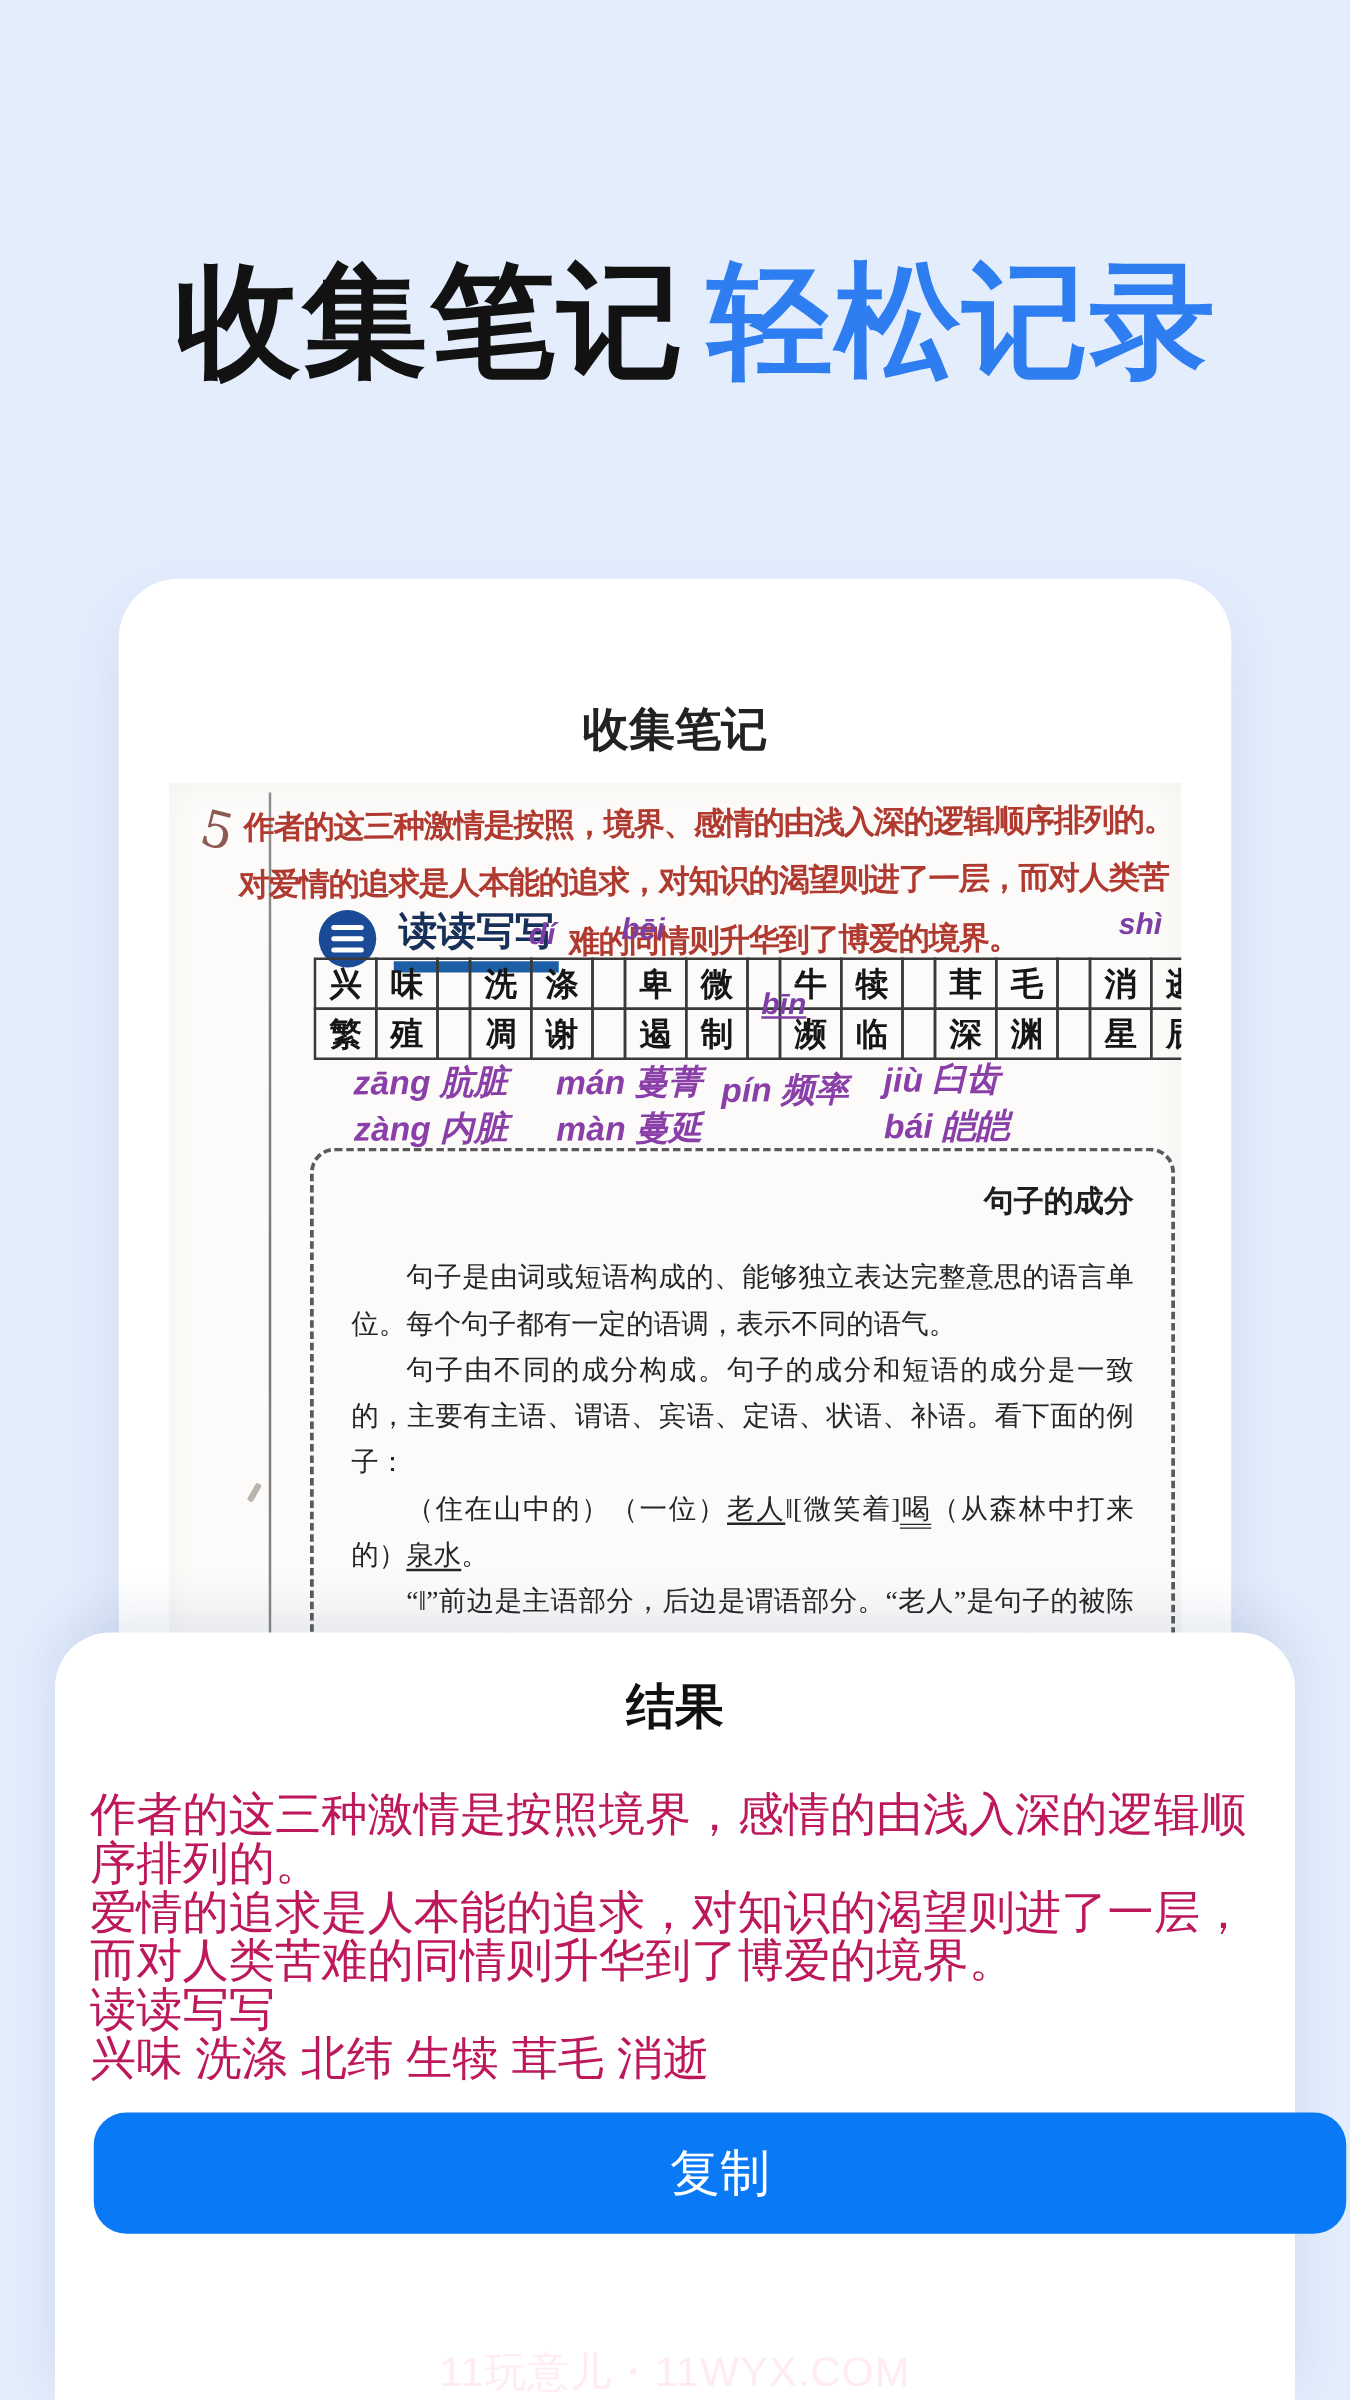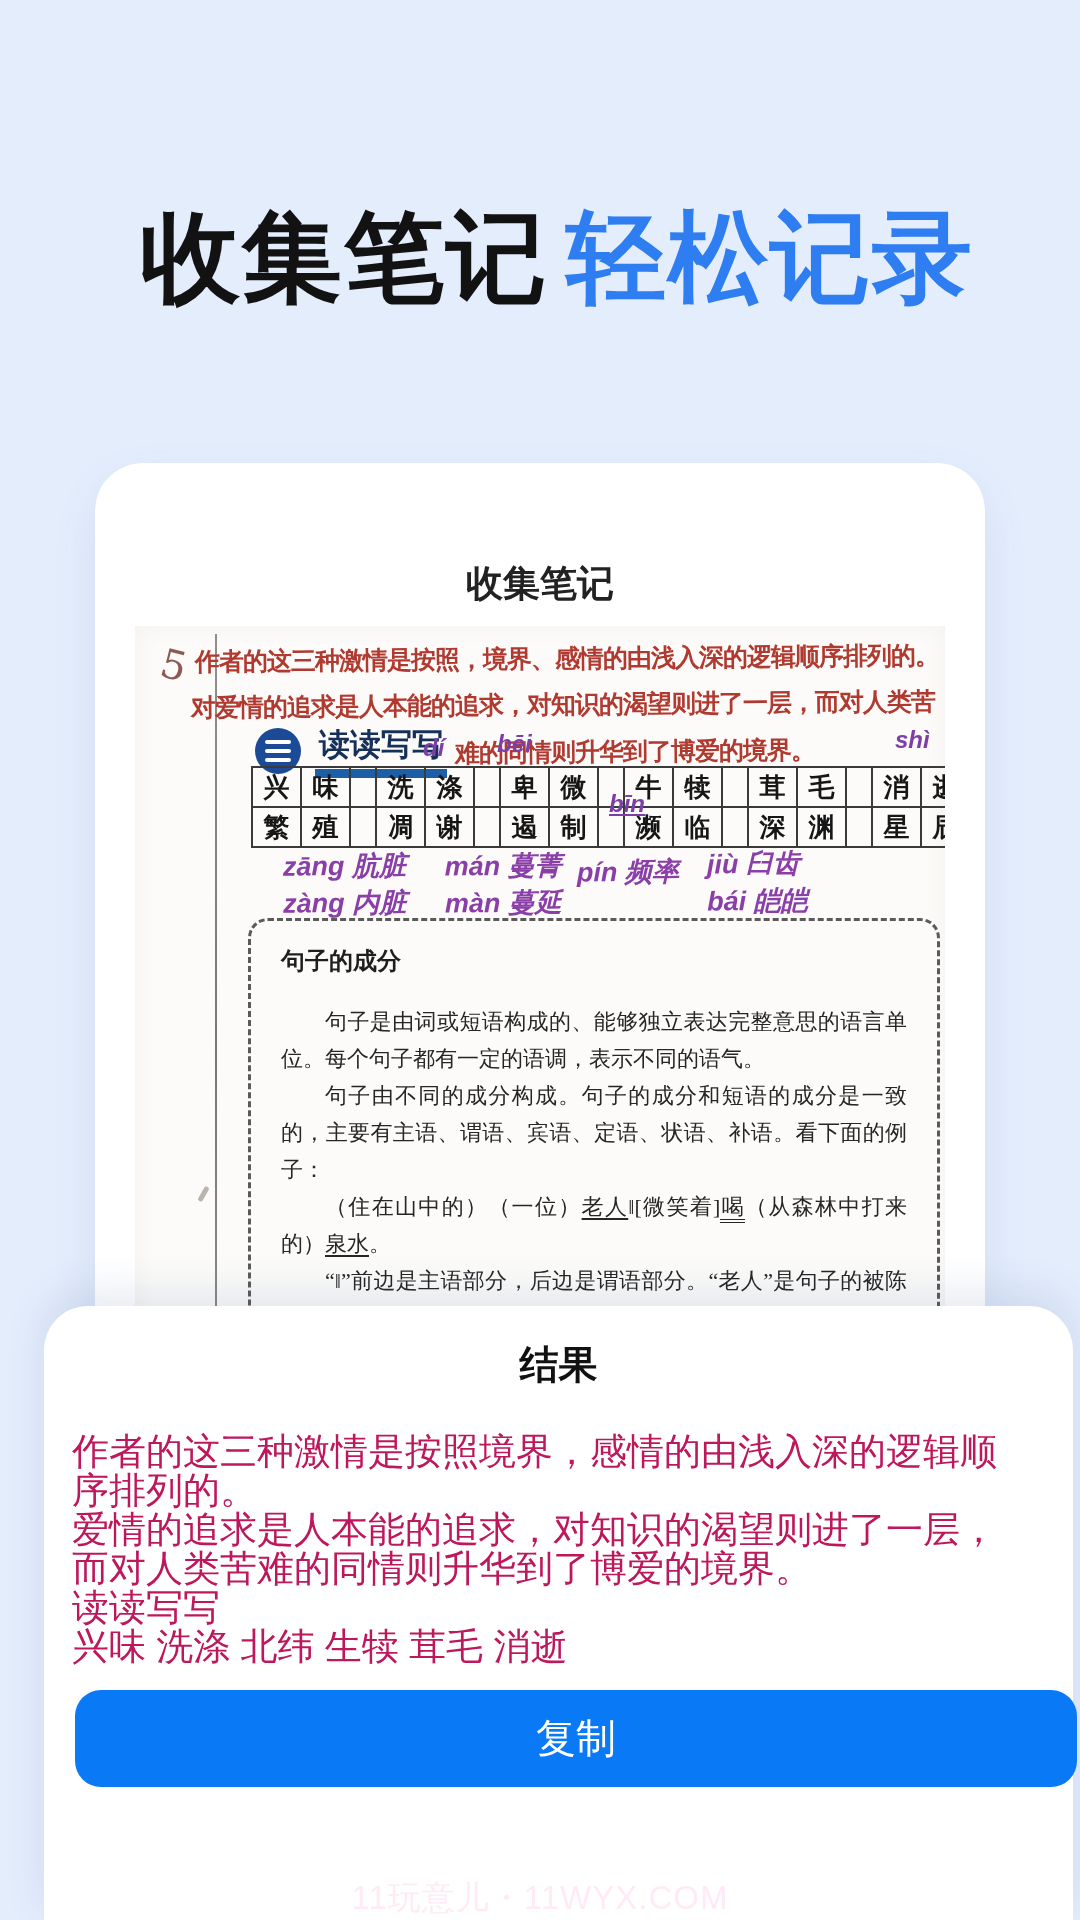--- a/index.html
+++ b/index.html
@@ -49,29 +49,29 @@
 
   
   .pnote{position:absolute;color:#8a3fa8;font-size:27px;font-weight:600;font-style:italic;
          line-height:37px;white-space:nowrap;transform:rotate(-0.6deg);}
 
   
   .printed-box{position:absolute;left:113px;top:292px;width:692px;height:460px;
                border:3px dashed #5a5a5a;border-radius:20px;box-sizing:border-box;
                padding:18px 30px 0 30px;background:#fcfbf9;}
   .printed-box,.printed-box *{font-family:"Liberation Serif","DejaVu Serif",serif;}
-  .printed-title{text-align:left;font-size:24px;font-weight:700;color:#1e1e1e;margin:6px 0 26px 0;}
+  .printed-title{text-align:right;font-size:24px;font-weight:700;color:#1e1e1e;margin:6px 0 26px 0;}
   .printed-p{font-size:22px;line-height:37px;color:#262626;text-align:justify;
              text-indent:2em;margin:0;}
   .u-solid{text-decoration:underline;text-underline-offset:4px;}
   .u-double{border-bottom:4px double #262626;}
 
   
   .sheet{position:absolute;left:44px;top:1306px;width:992px;height:614px;background:#ffffff;
-         border-radius:44px 44px 0 0;box-shadow:0 -14px 40px rgba(50,80,140,.12);z-index:5;padding-left:37px;}
+         border-radius:44px 44px 0 0;box-shadow:0 -14px 40px rgba(50,80,140,.12);z-index:5;}
   .sheet-title{position:absolute;top:32px;left:0;width:100%;text-align:center;
                font-size:39px;font-weight:700;color:#111;}
   .result-text{position:absolute;left:28px;top:126px;width:940px;height:368px;overflow:hidden;}
   .result-text p{margin:0;font-size:37px;line-height:39px;color:#be185d;text-align:left;}
 
   .copy-btn{position:absolute;left:75px;top:1690px;width:1002px;height:97px;z-index:6;
             background:#0a79f6;border:none;border-radius:26px;color:#ffffff;
             font-size:40px;font-weight:500;font-family:inherit;cursor:pointer;
             display:flex;align-items:center;justify-content:center;}
 

